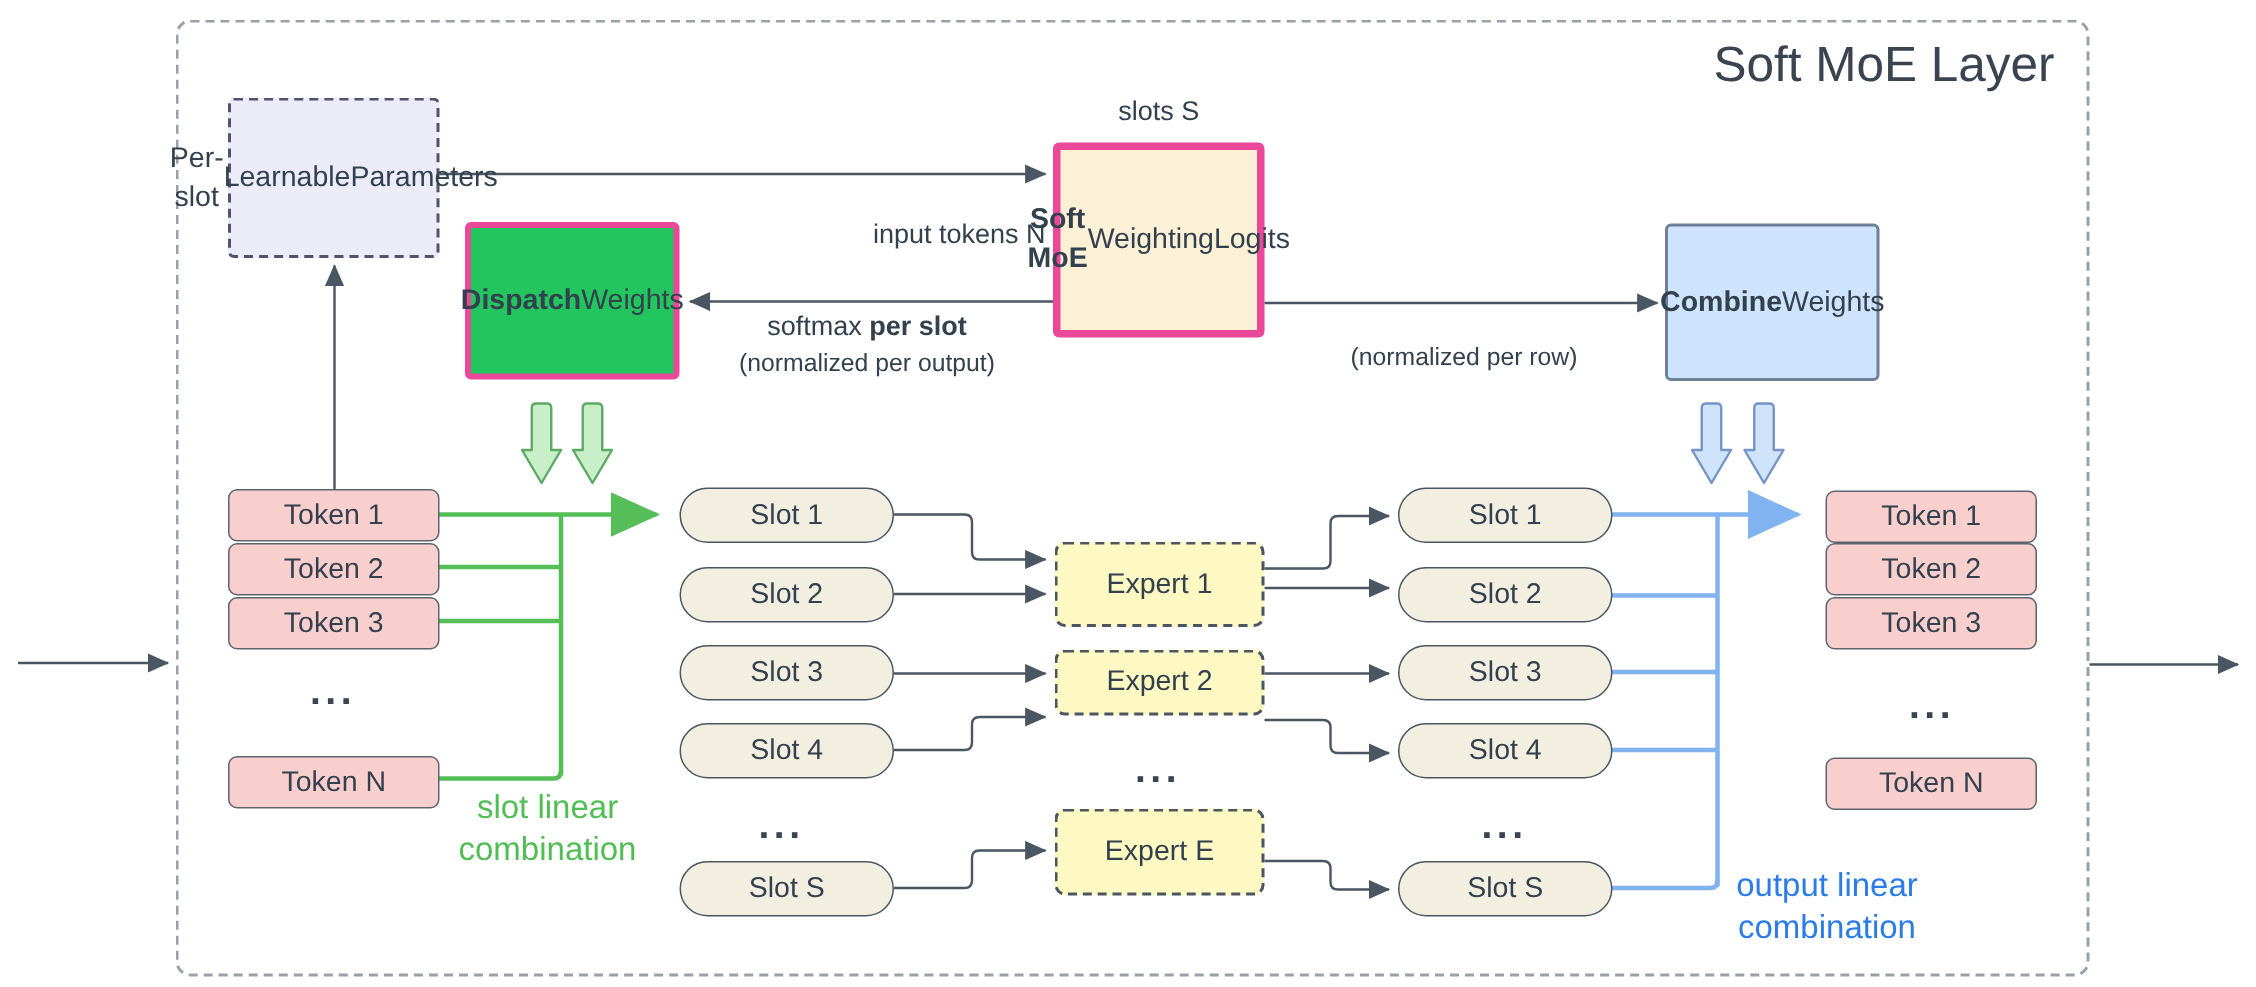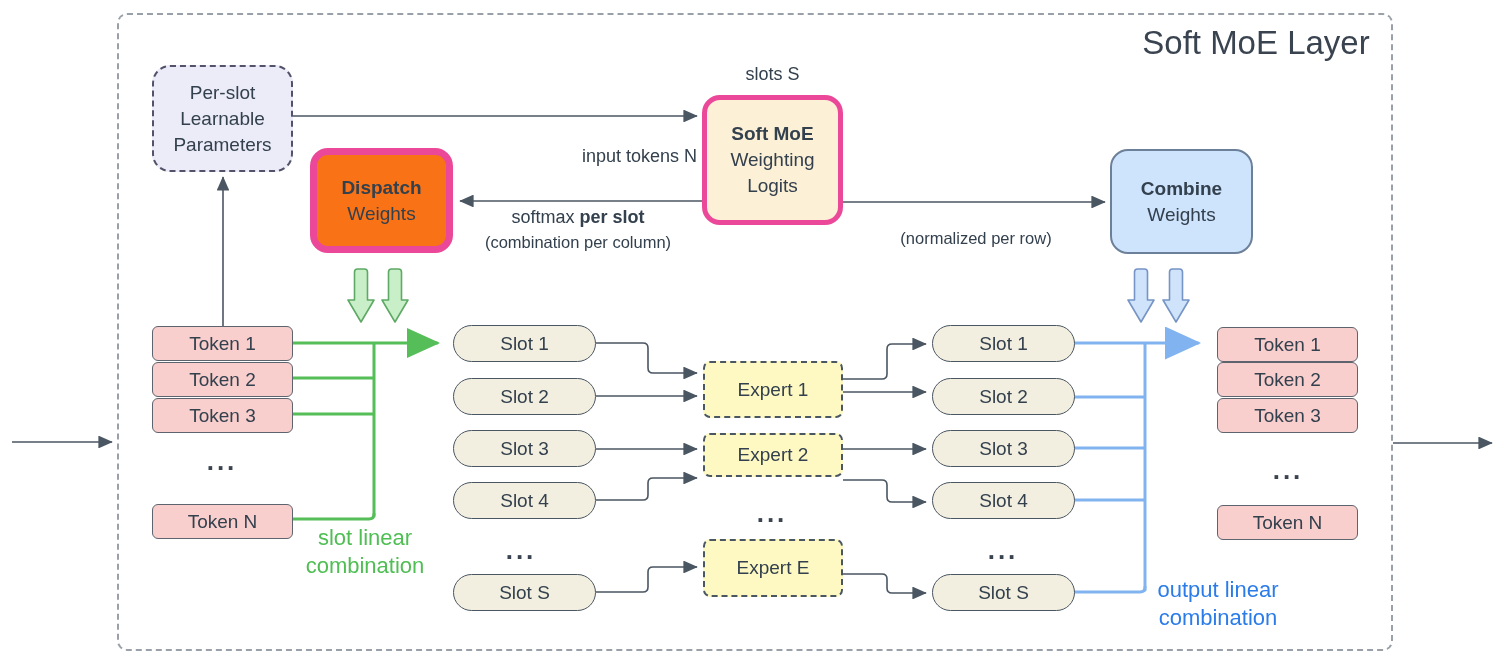--- a/index.html
+++ b/index.html
@@ -11,25 +11,25 @@
   .wires{position:absolute;left:0;top:0;width:1504px;height:658px;}
   .outer{
     position:absolute;left:117px;top:13px;width:1276px;height:638px;
     border:2px dashed #9AA0A8;border-radius:10px;
   }
   .title{
     position:absolute;left:1106px;top:24px;width:300px;text-align:center;
     font-size:33px;color:#3A4450;
   }
   .nodebox{
-    position:absolute;display:flex;flex-direction:column;align-items:center;justify-content:center;
-    text-align:center;font-size:19px;line-height:26px;border-radius:18px;
+    position:absolute;display:flex;flex-direction:row;align-items:center;justify-content:center;
+    text-align:center;font-size:19px;line-height:26px;border-radius:4px;
   }
   .perslot{background:#ECECF9;border:2px dashed #52526B;}
-  .dispatch{background:#f97316;border:7px solid #ec4899;}
+  .dispatch{background:#22c55e;border:4px solid #ec4899;}
   .softmoe{background:#FCF0D6;border:5px solid #ec4899;}
   .combine{background:#CEE3FC;border:2px solid #6C8099;}
   .token{
     position:absolute;width:141px;height:35px;background:#F9CFCE;border:1.5px solid #5D646E;
     border-radius:6px;display:flex;align-items:center;justify-content:center;font-size:19px;
   }
   .slot{
     position:absolute;width:143px;height:37px;background:#F2EFE0;border:1.5px solid #4A5662;
     border-radius:19px;display:flex;align-items:center;justify-content:center;font-size:19px;
   }
@@ -137,21 +137,21 @@
 
   <div class="nodebox combine" style="left:1110px;top:149px;width:143px;height:105px;">
     <div><b>Combine</b></div>
     <div>Weights</div>
   </div>
 
   <div class="lbl center" style="left:702px;top:64px;width:141px;">slots S</div>
   <div class="lbl right" style="left:540px;top:146px;width:157px;">input tokens N</div>
 
   <div class="lbl center" style="left:468px;top:207px;width:220px;"><span>softmax </span><b>per slot</b></div>
-  <div class="lbl center sub" style="left:458px;top:233px;width:240px;">(combination per column)</div>
+  <div class="lbl center sub" style="left:458px;top:233px;width:240px;">(normalized per output)</div>
 
   <div class="lbl center sub" style="left:866px;top:229px;width:220px;">(normalized per row)</div>
 
   <div class="greenlbl" style="left:265px;top:524px;width:200px;">
     <div>slot linear</div>
     <div>combination</div>
   </div>
   <div class="bluelbl" style="left:1118px;top:576px;width:200px;">
     <div>output linear</div>
     <div>combination</div>

